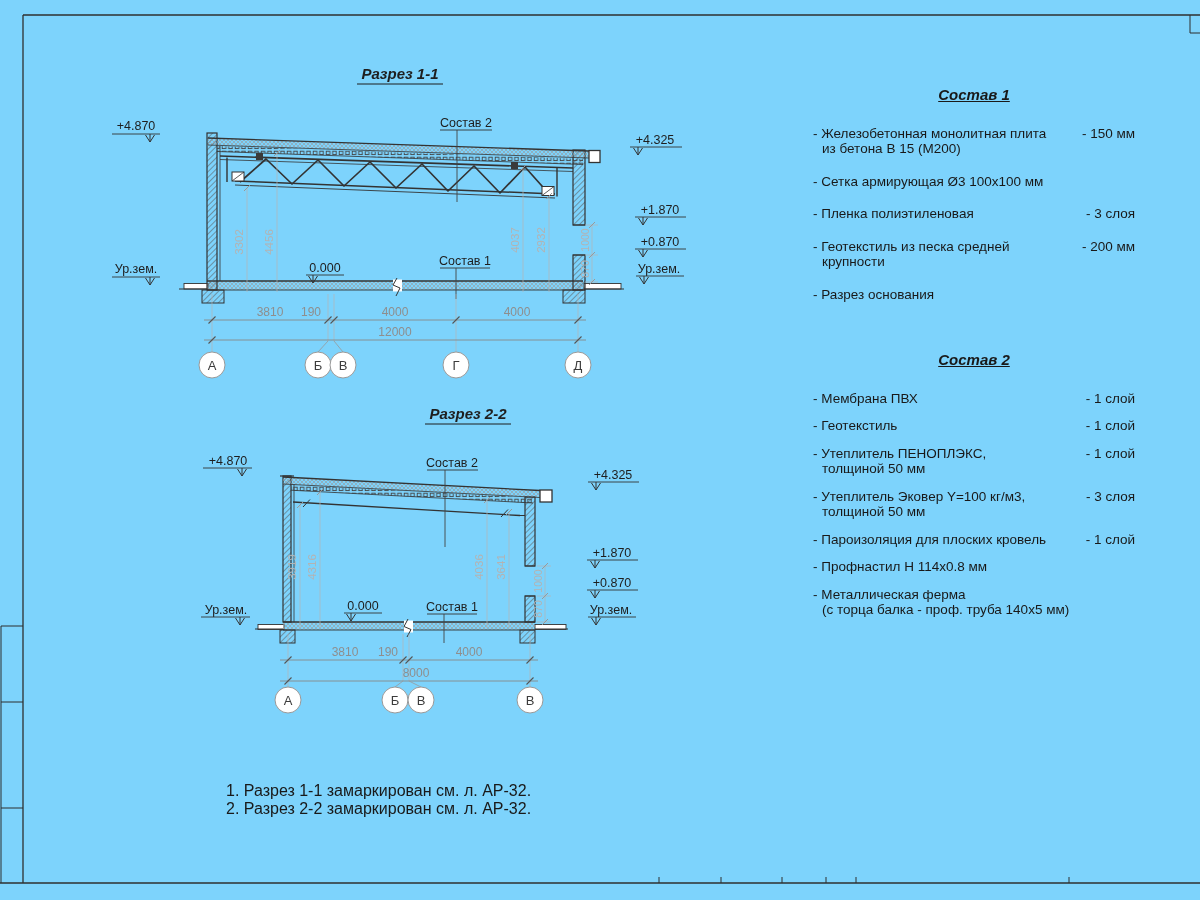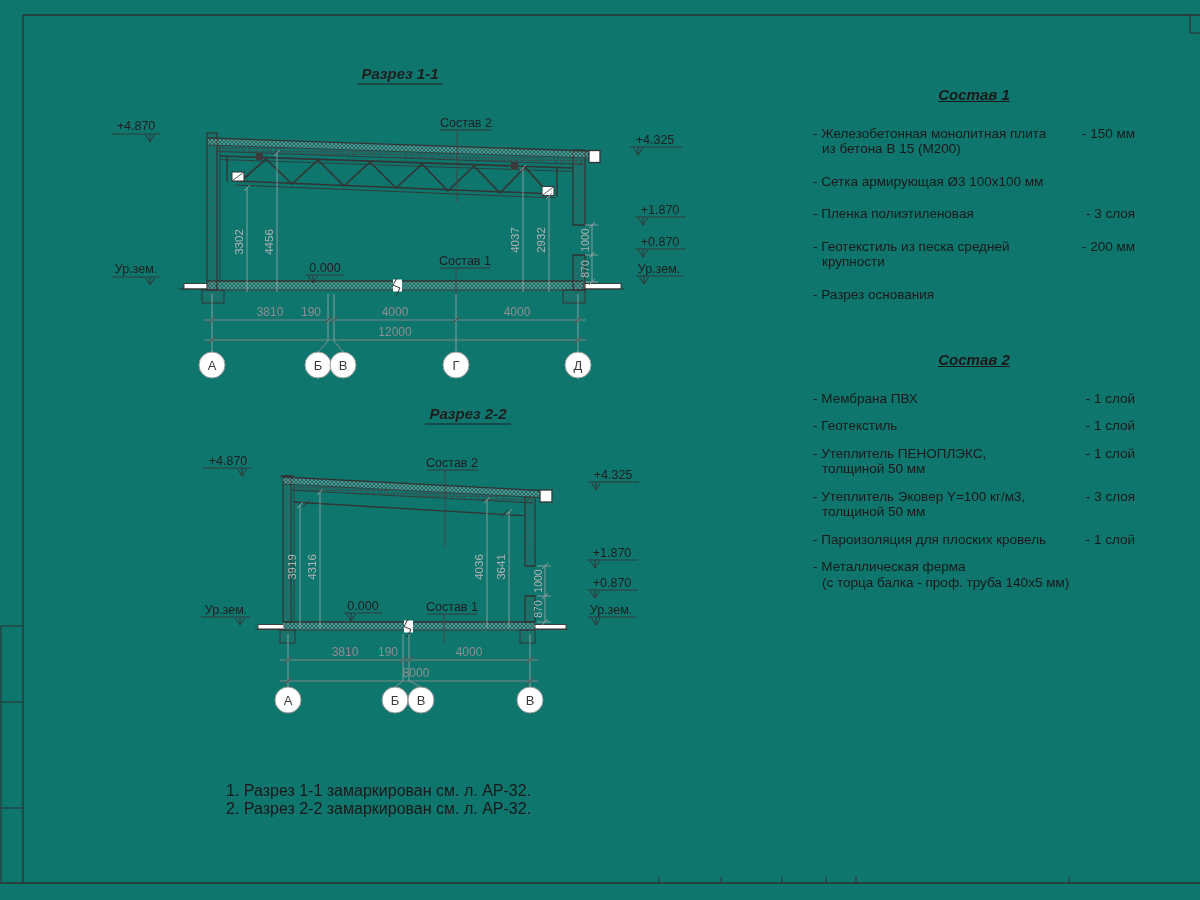--- a/index.html
+++ b/index.html
@@ -1,17 +1,17 @@
 <!DOCTYPE html>
 <html><head>
 <meta charset="utf-8">
 <style>
   html,body{margin:0;padding:0;background:#fff;}
   body{width:1200px;height:900px;position:relative;font-family:"Liberation Sans",sans-serif;color:#1d1d1d;}
-  #sheet{position:absolute;inset:0;background:#0f766e;overflow:hidden;}
+  #sheet{position:absolute;inset:0;background:#7dd3fc;overflow:hidden;}
   svg{position:absolute;left:0;top:0;}
   svg text{text-anchor:middle;font-family:"Liberation Sans",sans-serif;}
   .ttl{font-size:15px;font-weight:bold;font-style:italic;fill:#1e1e1e;}
   .dt{font-size:12.5px;fill:#1e1e1e;}
   .hd{font-size:12px;fill:#8e8e8e;}
   .vd{font-size:11.5px;fill:#b3b3b3;}
   .wd{font-size:10.5px;fill:#b3b3b3;}
   .ax{font-size:13px;fill:#3c3c3c;}
   .panel{position:absolute;width:322px;font-size:13.5px;line-height:15.5px;color:#191919;}
   .list-title{text-align:center;font-weight:bold;font-style:italic;font-size:15px;text-decoration:underline;}
@@ -395,20 +395,26 @@
       <div class="li-v">- 3 слоя</div>
     </div>
     <div class="li">
       <div class="li-t">
             <div>- Пароизоляция для плоских кровель</div>
           </div>
       <div class="li-v">- 1 слой</div>
     </div>
     <div class="li">
       <div class="li-t">
+            <div>- Профнастил Н 114x0.8 мм</div>
+          </div>
+      <div class="li-v"></div>
+    </div>
+    <div class="li">
+      <div class="li-t">
         <div>- Металлическая ферма</div>
         <div class="l2">(с торца балка - проф. труба 140x5 мм)</div>
       </div>
       <div class="li-v"></div>
     </div>
   </div>
 </div>
 
 <div id="notes">
   <div>1. Разрез 1-1 замаркирован см. л. АР-32.</div>

